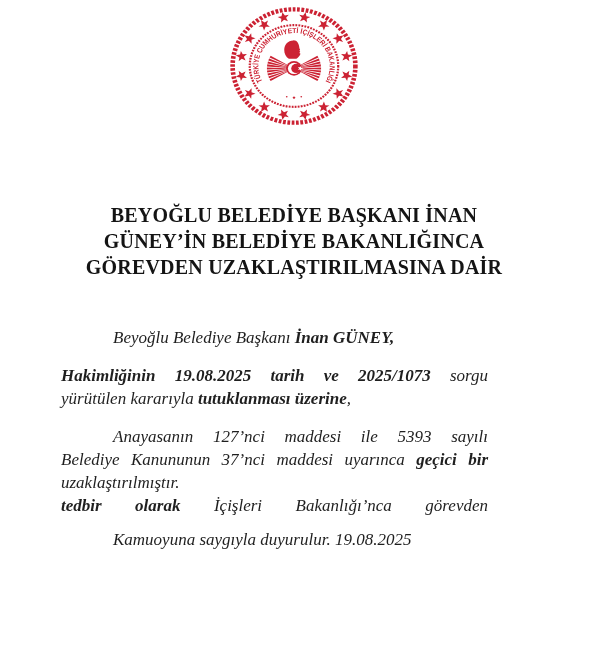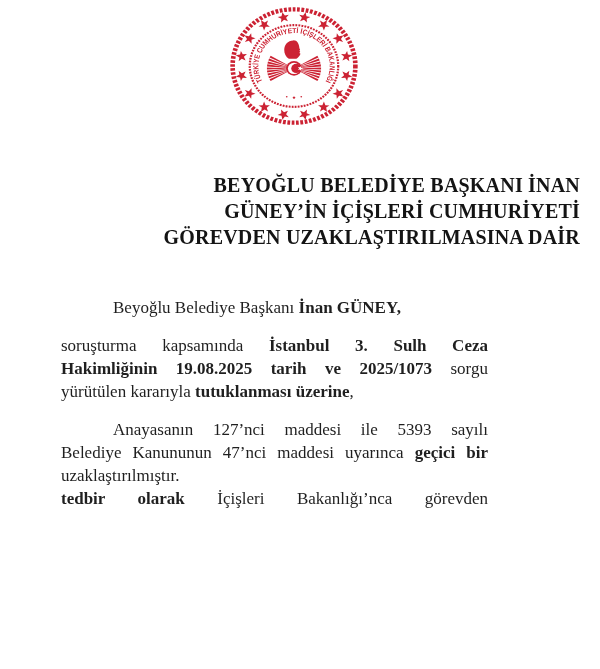--- a/index.html
+++ b/index.html
@@ -6,35 +6,35 @@
   body{
     width:600px;height:669px;overflow:hidden;
     background:#ffffff;
     font-family:"Liberation Serif", serif;
     color:#1f1f1f;
   }
   .page{width:600px;height:669px;position:relative;}
   .emblem{width:132px;height:122px;margin:5px 0 0 228px;}
   .emblem svg{width:100%;height:100%;display:block;}
   .title{
-    margin:45px 20px 0 8px;
-    text-align:right;
+    margin:75px 20px 0 8px;
+    text-align:center;
     font-size:20px;line-height:26px;
     font-weight:700;color:#141414;
     letter-spacing:0.2px;
   }
   .title-line{display:block;}
   .body-text{
     margin:46px 0 0 61px;width:427px;
     font-size:17px;line-height:23px;
   }
   .para{margin-top:15px;}
   .para:first-child{margin-top:0;}
   .para:nth-child(4){margin-top:11px;}
-  .line{min-height:23px;}
+  .line{min-height:23px;font-style:italic;}
   .line.just{text-align:justify;text-align-last:justify;}
   .line.first{text-indent:52px;}
   .b{font-weight:700;}
   .ring-text{
     font-family:"Liberation Sans", sans-serif;
     font-weight:700;font-size:11.5px;
   }
 </style>
 </head>
 <body>
@@ -110,34 +110,36 @@
         <circle cx="103.4" cy="104" r="7.6" fill="#cc2233"></circle>
         <use href="#star5" fill="#ffffff" transform="translate(109.5 104) rotate(90) scale(0.48)"></use>
       </g>
 
       <path fill="#cc2233" d="M99,58 c-8.6,0.3 -13.6,6.9 -13.8,15.3 c-0.2,6.4 2.6,11.9 7,14.7 l11.4,0 c3,-1.8 5.2,-4.6 6.3,-7.9 l-1.9,-1.3 1.4,-2 -1.1,-1.6 0.9,-2.3 -1,-2 c-0.5,-7.4 -3.6,-13.2 -9.2,-12.9 z"></path>
     </svg>
   </div>
 
   <h1 class="title">
       <span class="title-line">BEYOĞLU BELEDİYE BAŞKANI İNAN</span>
-      <span class="title-line">GÜNEY’İN İÇİŞLERİ CUMHURİYETİ</span>
+      <span class="title-line">GÜNEY’İN BELEDİYE BAKANLIĞINCA</span>
       <span class="title-line">GÖREVDEN UZAKLAŞTIRILMASINA DAİR</span>
     </h1>
 
   <div class="body-text">
       <div class="para">
         <div class="line first"><span>Beyoğlu Belediye Başkanı </span><span class="b">İnan GÜNEY,</span></div>
       </div>
       <div class="para">
-        <div class="line just"><span>soruşturma kapsamında </span><span class="b">İstanbul 3. Sulh Ceza</span></div>
         <div class="line just"><span class="b">Hakimliğinin 19.08.2025 tarih ve 2025/1073</span><span> sorgu</span></div>
         <div class="line"><span>yürütülen kararıyla </span><span class="b">tutuklanması üzerine</span><span>,</span></div>
       </div>
       <div class="para">
         <div class="line just first"><span>Anayasanın 127’nci maddesi ile 5393 sayılı</span></div>
-        <div class="line just"><span>Belediye Kanununun 47’nci maddesi uyarınca </span><span class="b">geçici bir</span></div>
+        <div class="line just"><span>Belediye Kanununun 37’nci maddesi uyarınca </span><span class="b">geçici bir</span></div>
         <div class="line"><span>uzaklaştırılmıştır.</span></div>
         <div class="line just"><span class="b">tedbir olarak</span><span> İçişleri Bakanlığı’nca görevden</span></div>
+      </div>
+      <div class="para">
+        <div class="line first"><span>Kamuoyuna saygıyla duyurulur. 19.08.2025</span></div>
       </div>
     </div>
 
 </div>
 
 </body></html>

